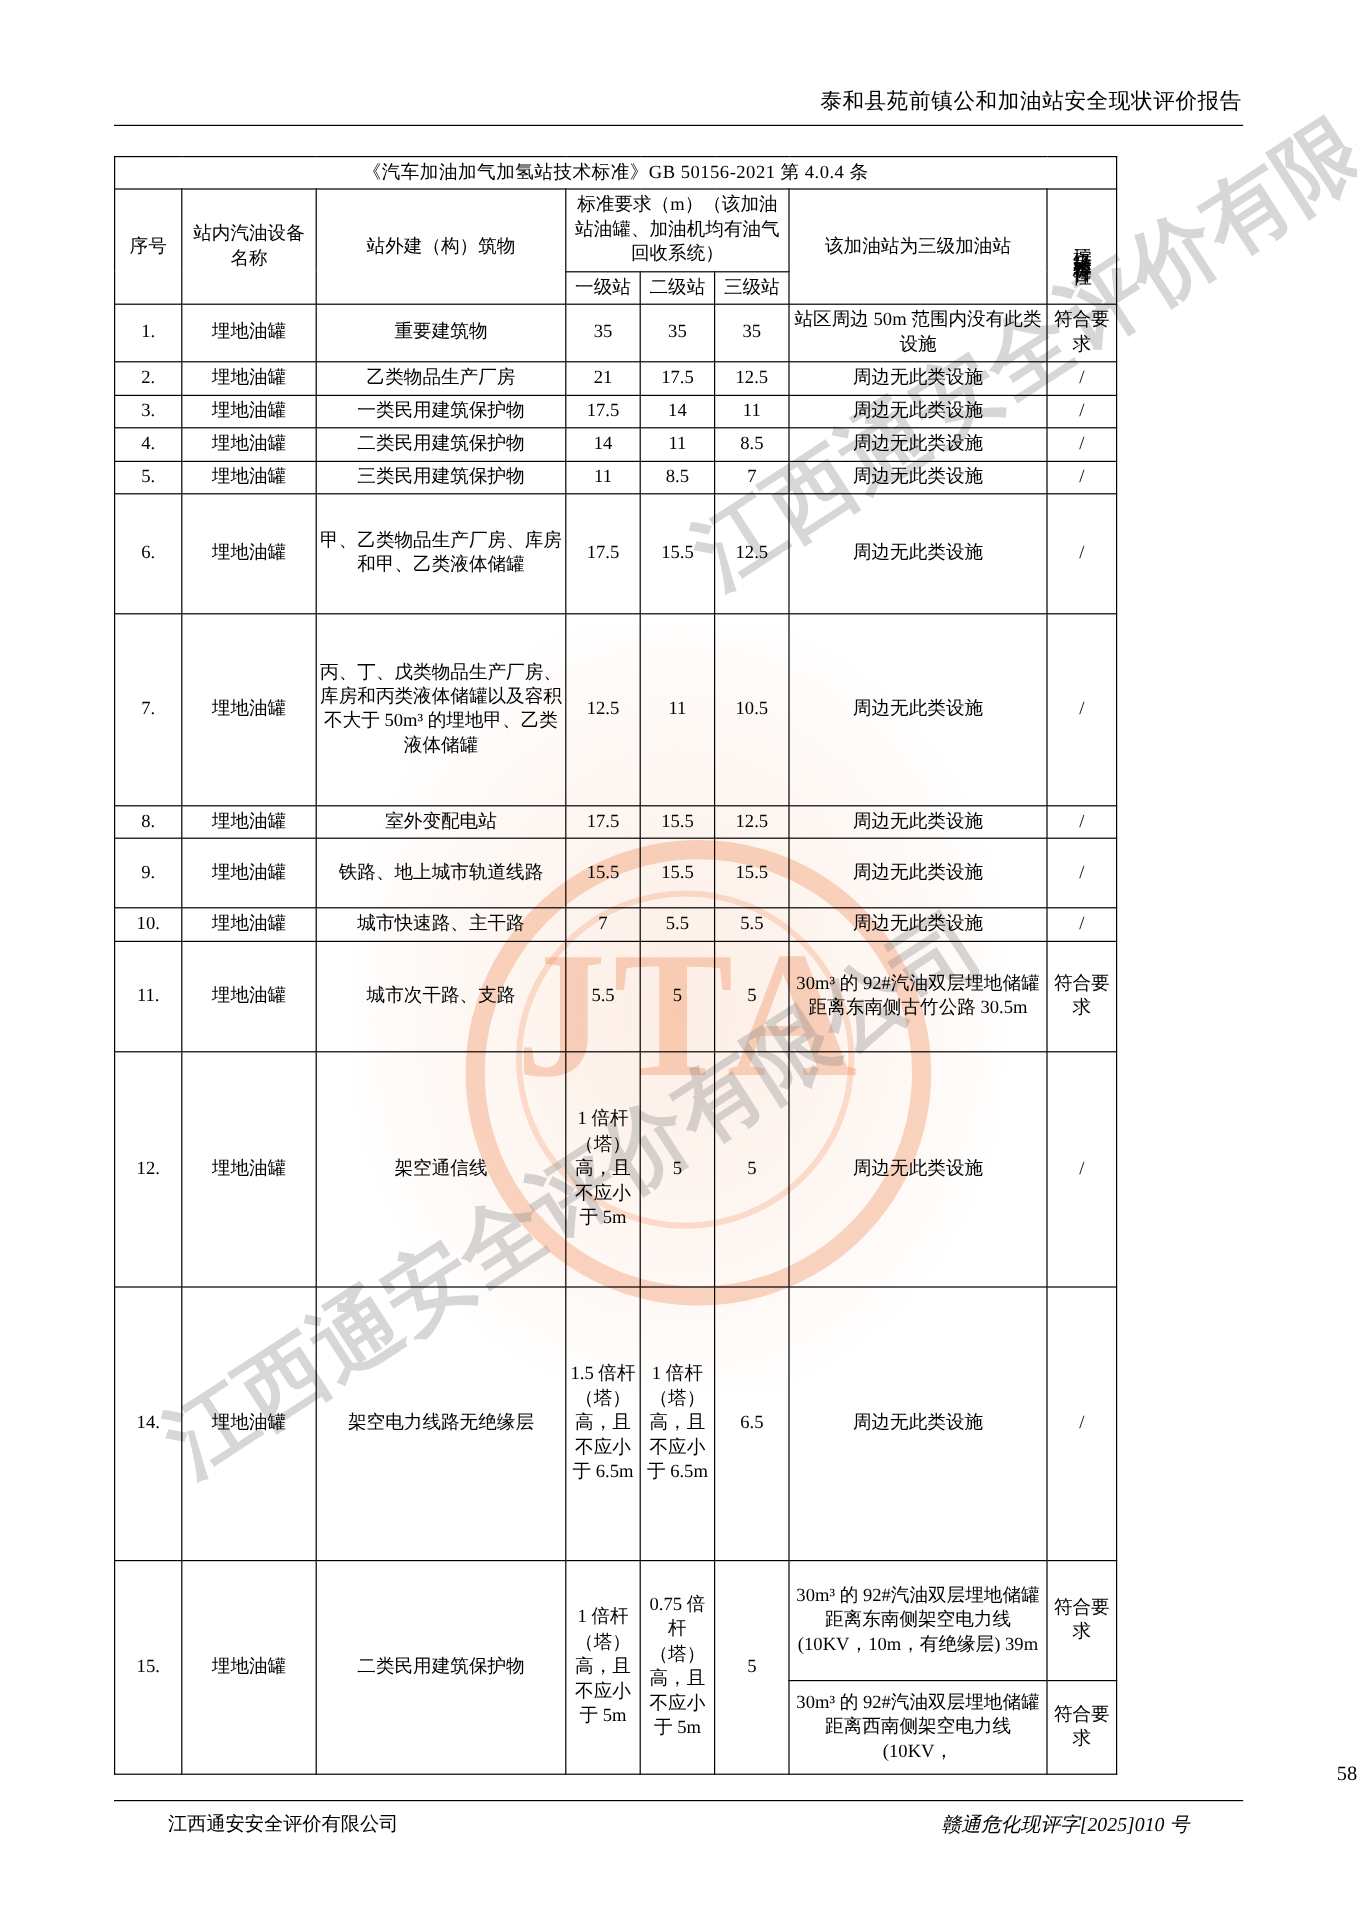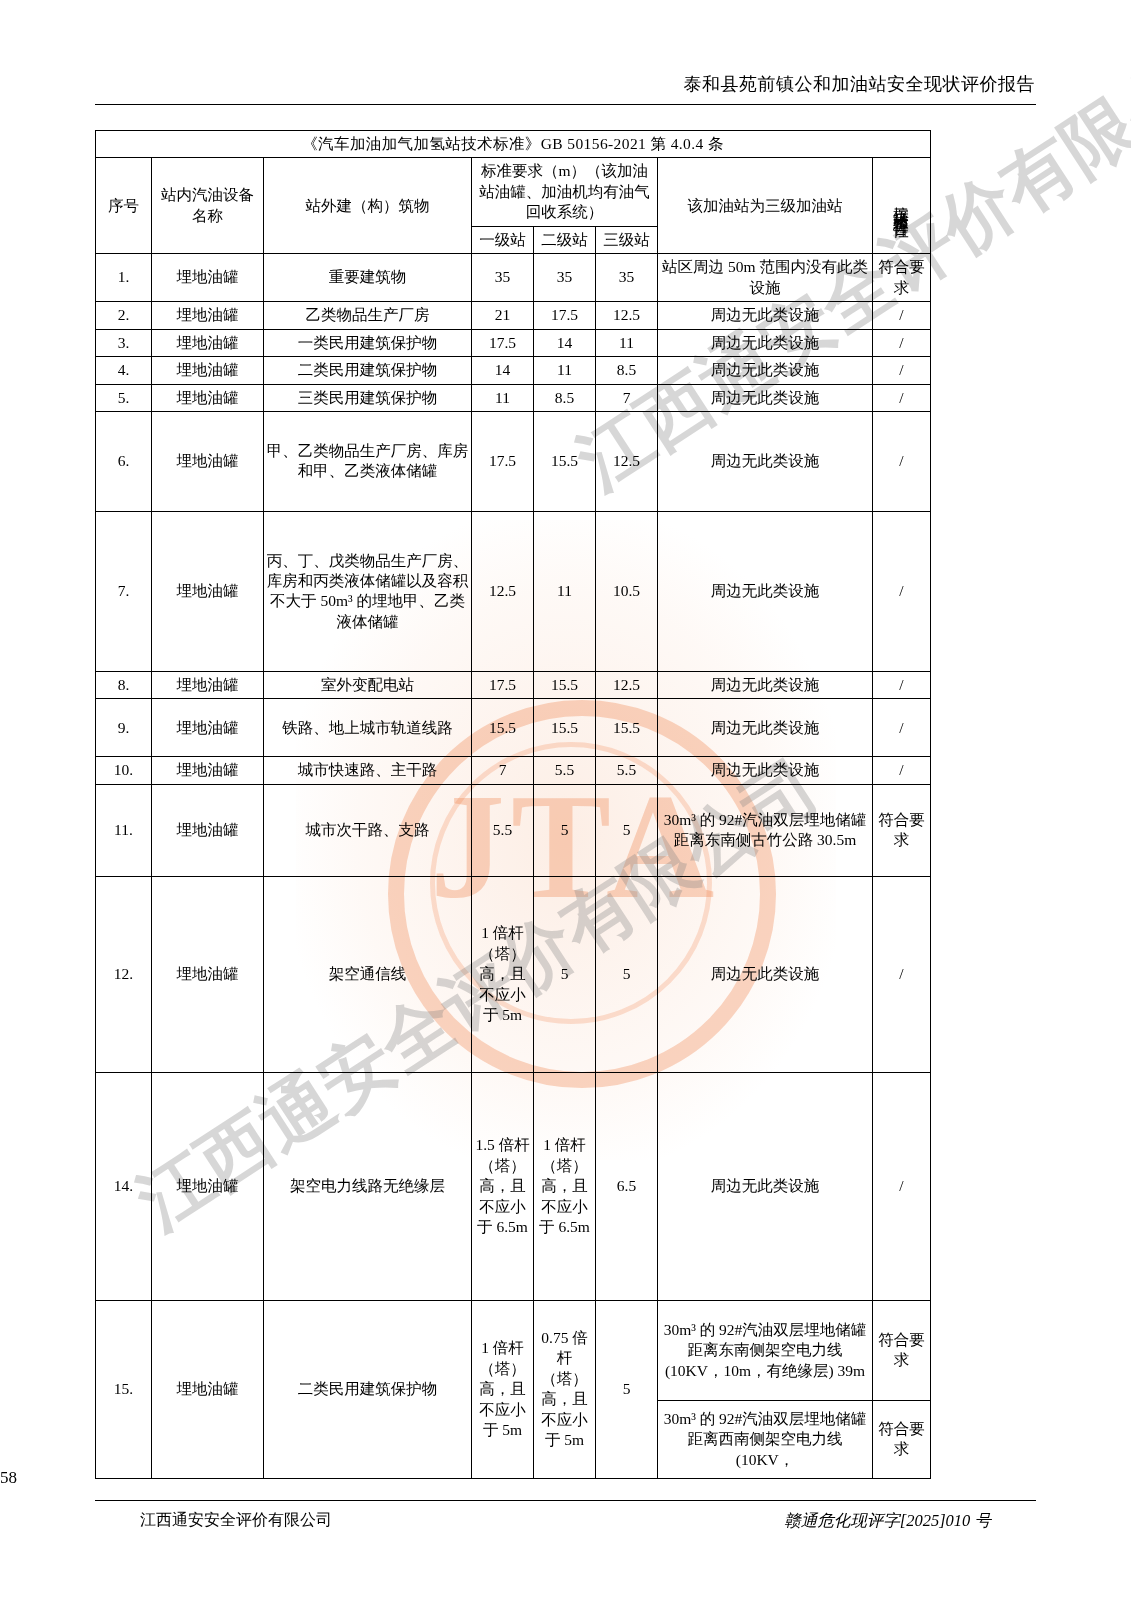--- a/index.html
+++ b/index.html
@@ -40,21 +40,21 @@
     height: 0;
     border-top: 1.6px solid #000;
   }
 
   
   .page-number {
     position: absolute;
     left: 0;
     top: 1468px;
     width: 1131px;
-    text-align: left;
+    text-align: right;
     font-size: 17px;
   }
   .footer-rule {
     position: absolute;
     left: 95px;
     top: 1500px;
     width: 941px;
     height: 0;
     border-top: 1.6px solid #000;
   }

